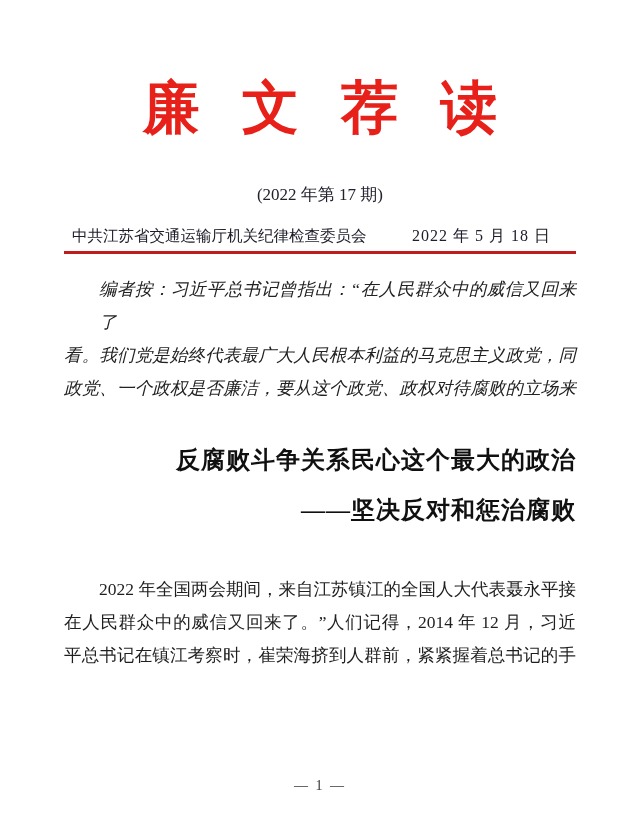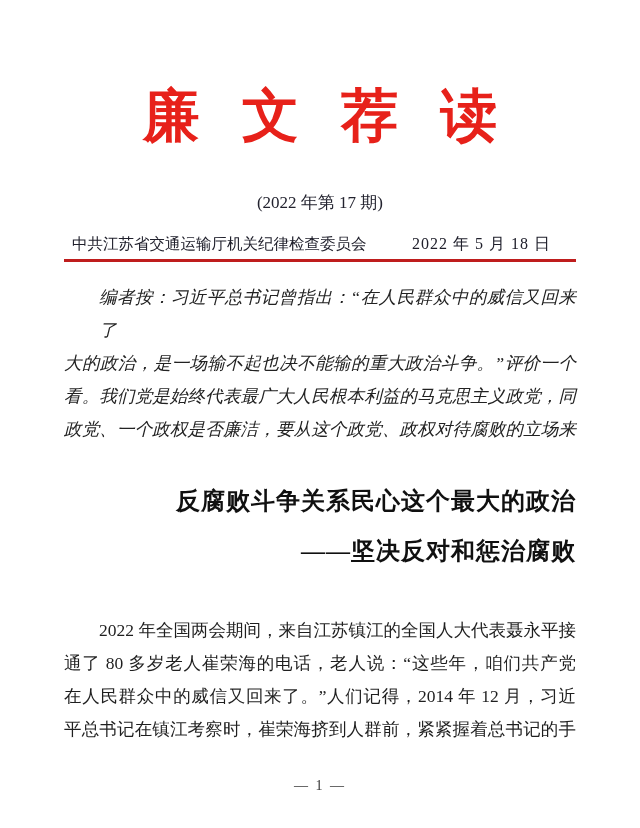--- a/index.html
+++ b/index.html
@@ -4,21 +4,21 @@
 <style>
   html,body{margin:0;padding:0;}
   body{
     width:640px;height:828px;
     background:#ffffff;
     font-family:"Liberation Serif","DejaVu Serif",serif;
     color:#1d1d1d;
     position:relative;
     overflow:hidden;
   }
-  .doc{position:absolute;left:64px;top:8px;width:512px;}
+  .doc{position:absolute;left:64px;top:0;width:512px;}
   .masthead{
     margin-top:70px;
     font-size:57px;line-height:76px;font-weight:700;
     text-align:center;white-space:nowrap;
     color:var(--masthead-red,#e7211a);
     letter-spacing:14px;padding-left:14px;
   }
   .issue{
     margin-top:38px;
     font-size:17px;line-height:22px;text-align:center;color:#22222e;
@@ -65,31 +65,29 @@
 
   <div class="pubrow">
     <span class="org">中共江苏省交通运输厅机关纪律检查委员会</span>
     <span class="date">2022 年 5 月 18 日</span>
   </div>
 
   <div class="rule"></div>
 
   <div class="ednote">
     <div class="jline ind">编者按：习近平总书记曾指出：“在人民群众中的威信又回来了</div>
-    <div class="jline">大的政治，是一场输不起也决不能输的重大政治斗争。”评价一个</div>
     <div class="jline">看。我们党是始终代表最广大人民根本利益的马克思主义政党，同</div>
     <div class="jline">政党、一个政权是否廉洁，要从这个政党、政权对待腐败的立场来</div>
   </div>
 
   <div class="atitle">反腐败斗争关系民心这个最大的政治</div>
 
   <div class="asub">——坚决反对和惩治腐败</div>
 
   <div class="abody">
     <div class="jline ind">2022 年全国两会期间，来自江苏镇江的全国人大代表聂永平接</div>
-    <div class="jline">通了 80 多岁老人崔荣海的电话，老人说：“这些年，咱们共产党</div>
     <div class="jline">在人民群众中的威信又回来了。”人们记得，2014 年 12 月，习近</div>
     <div class="jline">平总书记在镇江考察时，崔荣海挤到人群前，紧紧握着总书记的手</div>
   </div>
 
 </div>
 
 <div class="footer">— 1 —</div>
 
 </body></html>

